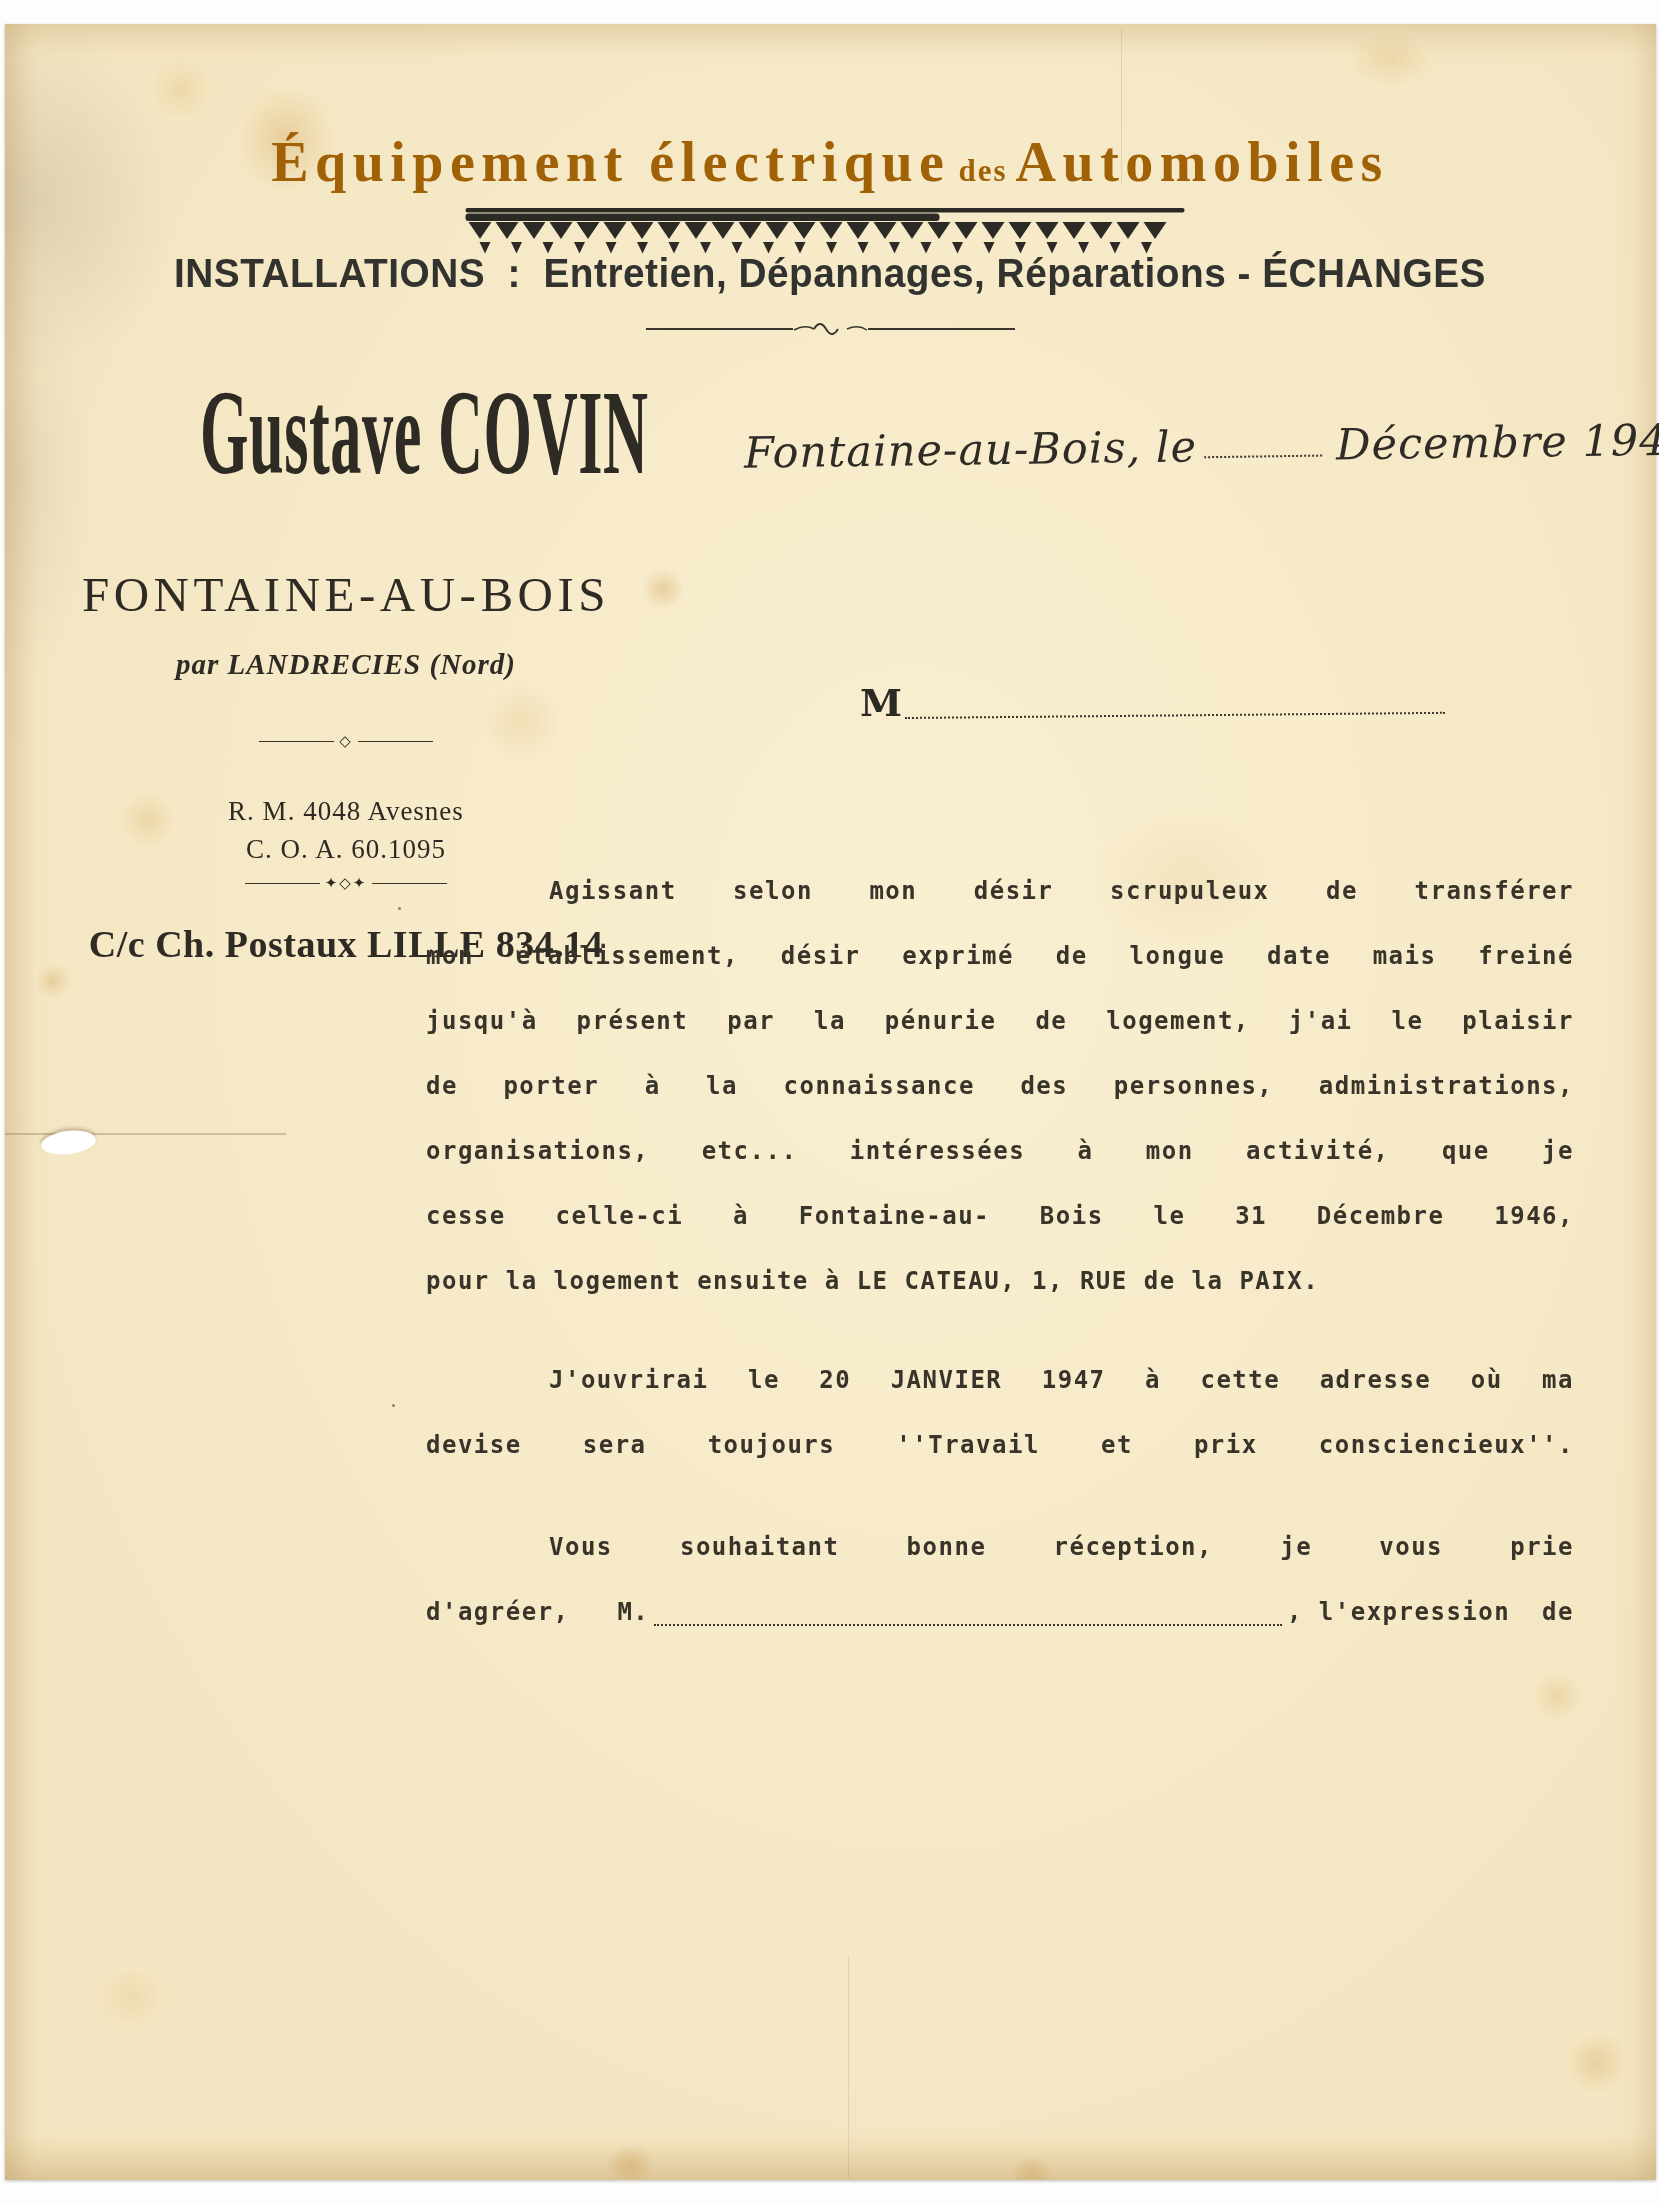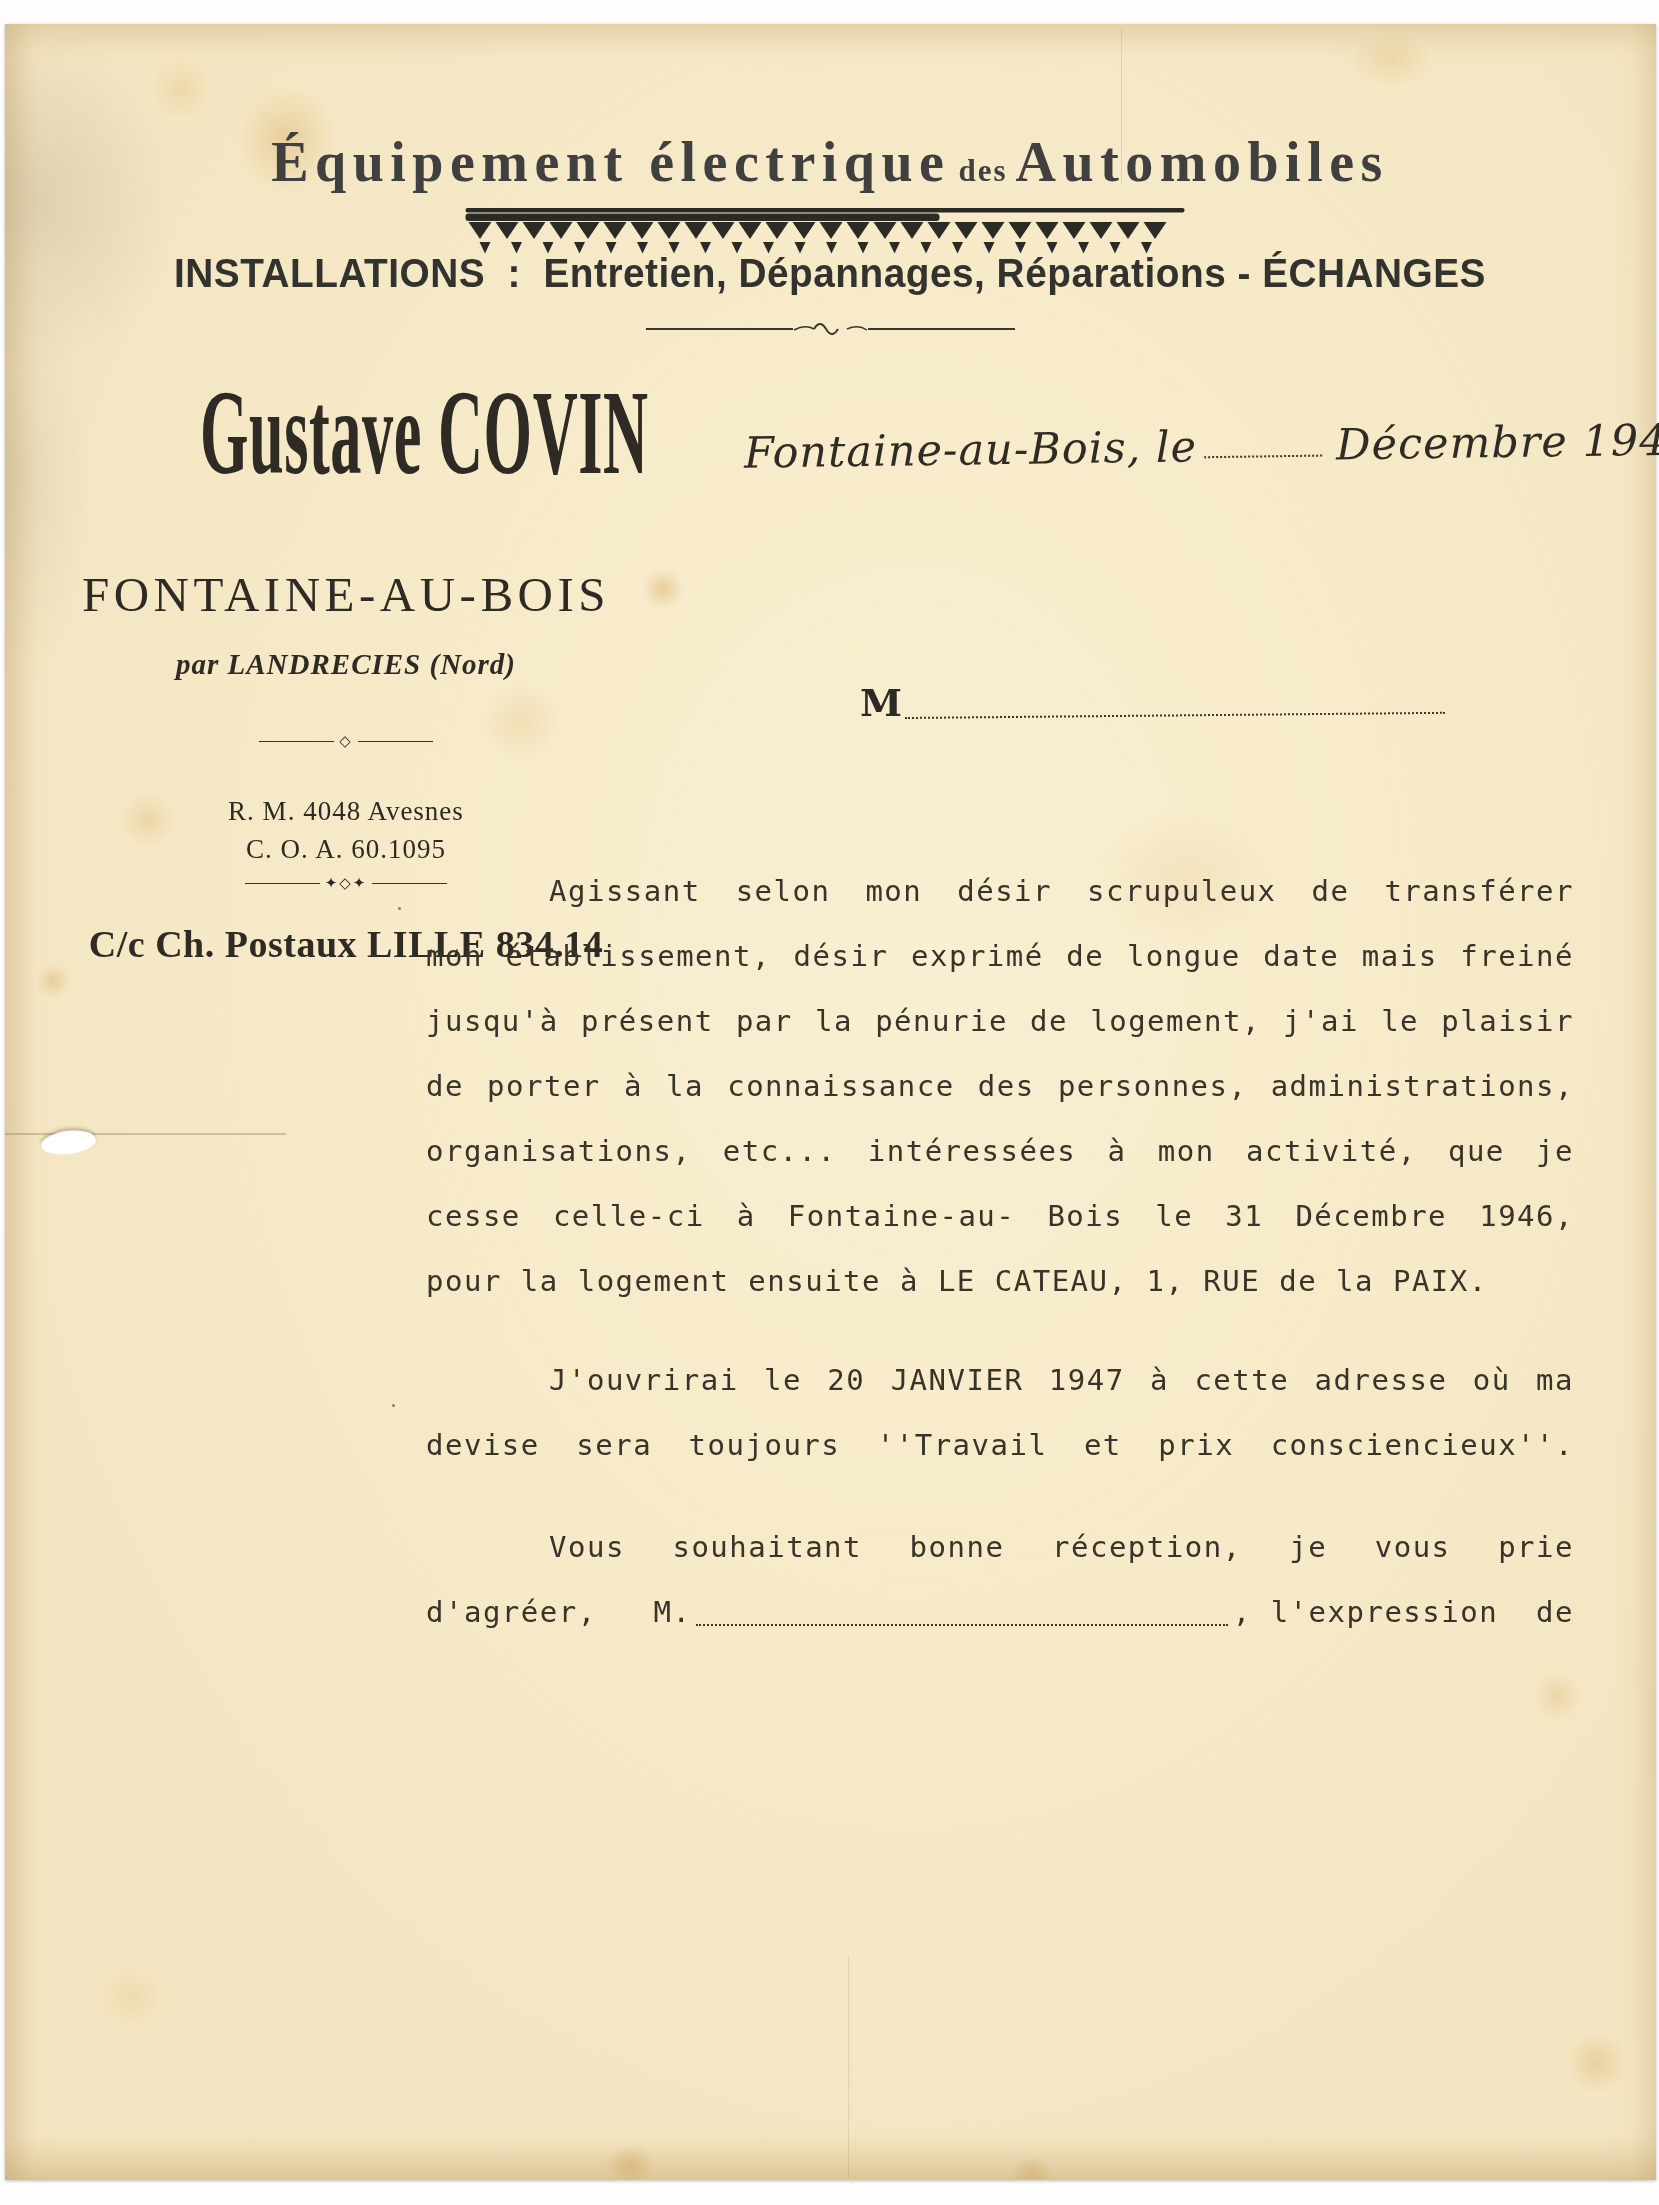--- a/index.html
+++ b/index.html
@@ -29,21 +29,21 @@
       radial-gradient(954px 1255px at 55% 42%, rgba(255,250,228,.45), rgba(255,250,228,0)),
       #f4e6c2;
     box-shadow: inset 0 0 40px rgba(150,110,55,.22), 0 1px 3px rgba(0,0,0,.25);}
   .scratch{position:absolute;background:rgba(120,110,100,.18);}
   #crease{position:absolute;left:0;top:1109px;width:281px;height:1.5px;background:rgba(120,95,60,.30);filter:blur(0.5px);}
   #tear{position:absolute;left:36px;top:1107px;width:55px;height:23px;background:#fff;border-radius:50%;
         transform:rotate(-7deg);box-shadow:0 -3px 3px rgba(110,90,60,.30);}
   .dot-mark{position:absolute;width:3px;height:3px;border-radius:50%;background:rgba(60,55,45,.6);}
 
   
-  #title{position:absolute;left:0;right:0;top:130px;text-align:center;color:#404040;
+  #title{position:absolute;left:0;right:0;top:130px;text-align:center;color:#a16207;
          font-family:"Liberation Serif",serif;font-weight:700;font-size:56px;letter-spacing:6.5px;white-space:nowrap;}
   #title .des{font-size:31px;letter-spacing:2px;margin:0 8px;font-weight:700;}
   #tri-band{position:absolute;left:463px;top:205px;}
   #services{position:absolute;left:0;right:0;top:251px;text-align:center;color:#32322e;
             font-family:"Liberation Sans",sans-serif;font-weight:700;font-size:40px;letter-spacing:0.5px;white-space:pre;
             transform:scaleX(.97);}
   #orn-div{position:absolute;left:0;right:0;top:318px;display:flex;justify-content:center;align-items:center;}
   #orn-div .hl{width:147px;height:1.5px;background:#3a362c;}
 
   
@@ -66,21 +66,21 @@
   #dateline{position:absolute;left:744px;top:421px;white-space:nowrap;transform:rotate(-.8deg);color:#2f2c26;}
   .script{font-family:"DejaVu Serif",serif;font-style:italic;font-size:43px;letter-spacing:1px;}
   .leader{border-bottom:2.5px dotted #3a372e;}
   #date-leader{display:inline-block;width:118px;height:4px;margin:0 12px 3px 5px;border-bottom-width:2px;}
   #m-line{position:absolute;left:860px;top:684px;display:flex;align-items:flex-end;width:585px;}
   #m-label{font-family:"DejaVu Serif",serif;font-weight:700;font-size:38px;line-height:1;color:#2c2a24;}
   #m-leader{flex:1;height:4px;margin:0 0 3px 3px;transform:rotate(-.55deg);transform-origin:left bottom;border-bottom-width:2px;}
 
   
   #bodytext{position:absolute;left:426px;top:859px;width:1148px;color:#38342a;}
-  .tline{height:65px;line-height:65px;font-family:"DejaVu Sans Mono",monospace;font-size:29px;letter-spacing:1.5px;white-space:nowrap;}
+  .tline{height:65px;line-height:65px;font-family:"DejaVu Sans Mono",monospace;font-size:24px;letter-spacing:1.5px;white-space:nowrap;font-weight:bold;}
   .just{text-align:justify;text-align-last:justify;white-space:normal;}
   .ind{text-indent:123px;}
   .gap1{margin-top:34px;}
   .gap2{margin-top:37px;}
   .closing{display:flex;align-items:flex-end;white-space:pre;}
   #close-leader{flex:1;margin:0 5px 19px 5px;}
 </style>
 </head>
 <body>
 

